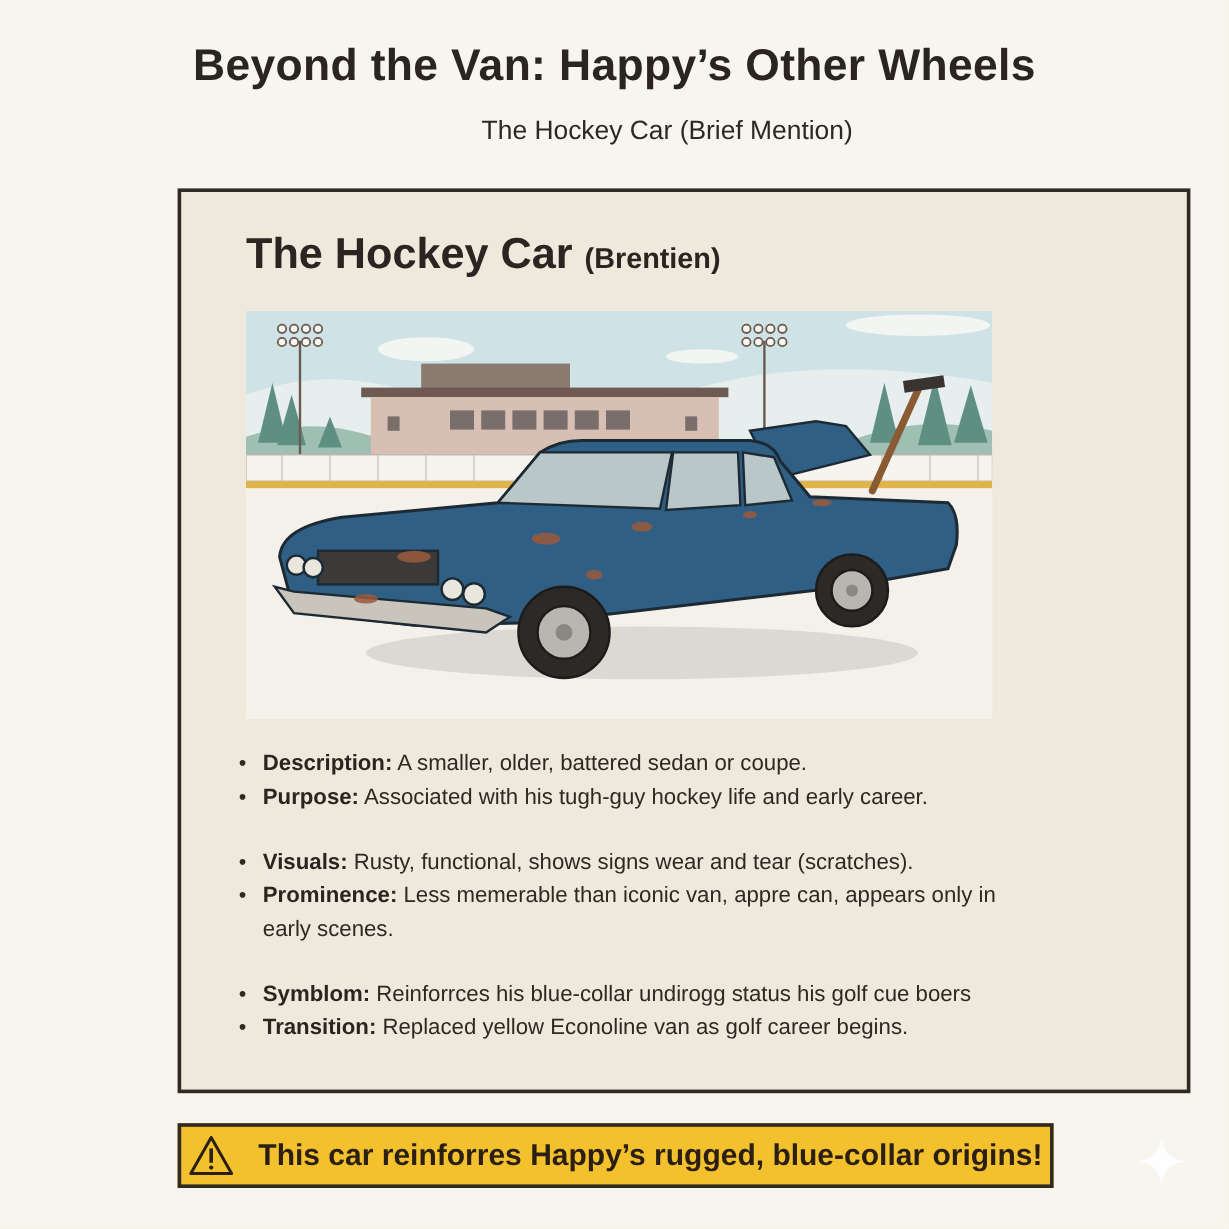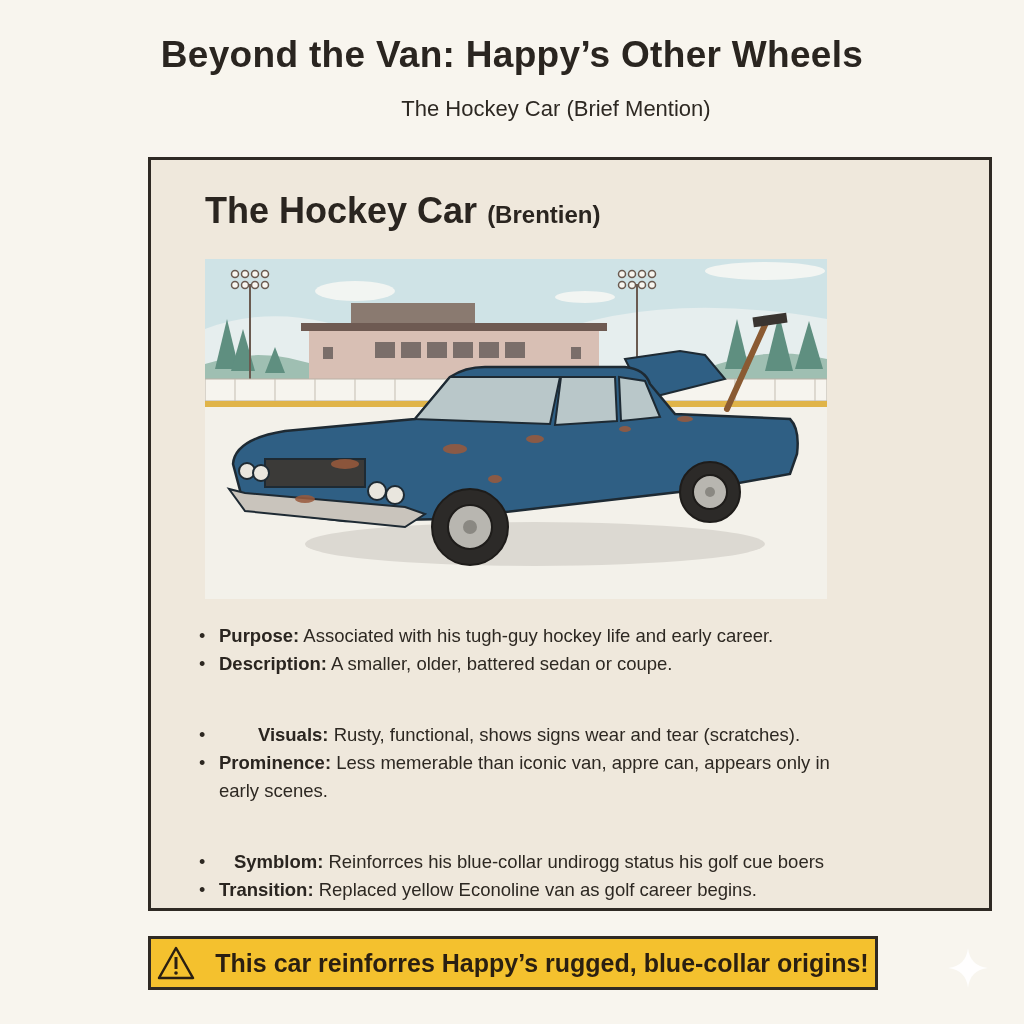--- a/index.html
+++ b/index.html
@@ -31,21 +31,21 @@
   .illus svg { display:block; }
   .bullets {
     position:absolute; left:48px; top:462px; width:640px; margin:0; padding:0; list-style:none;
     font-size:18.5px; line-height:28px; color:#2d2822;
   }
   .bullets li { position:relative; padding-left:20px; }
   .bullets li::before {
     content:"•"; position:absolute; left:0; top:0; font-size:18px;
   }
   .bullets b { font-weight:bold; color:#2a2520; }
-  .gap2 { margin-top:43px;text-align:center; }
+  .gap2 { margin-top:26px; }
   .banner {
     position:absolute; left:148px; top:936px; width:730px; height:54px; box-sizing:border-box;
     background:#f4c12e; border:3px solid #2f2a24;
     display:flex; align-items:center; justify-content:center; gap:20px;
   }
   .banner-text { font-size:25px; font-weight:bold; color:#2a1f12; }
   .sparkle { position:absolute; left:946px; top:946px; width:44px; height:44px; }
 </style>
 </head>
 <body>
@@ -166,22 +166,22 @@
       <circle cx="265" cy="268" r="38" fill="#2c2a28" stroke="#1e1c1a" stroke-width="2"></circle>
       <circle cx="265" cy="268" r="22" fill="#b8b6b0" stroke="#1e1c1a" stroke-width="2"></circle>
       <circle cx="265" cy="268" r="7" fill="#8a8882"></circle>
       <circle cx="505" cy="233" r="30" fill="#2c2a28" stroke="#1e1c1a" stroke-width="2"></circle>
       <circle cx="505" cy="233" r="17" fill="#b8b6b0" stroke="#1e1c1a" stroke-width="2"></circle>
       <circle cx="505" cy="233" r="5" fill="#8a8882"></circle>
     </svg>
   </div>
 
   <ul class="bullets">
+    <li><b>Description:</b> <span>A smaller, older, battered sedan or coupe.</span></li>
     <li><b>Purpose:</b> <span>Associated with his tugh-guy hockey life and early career.</span></li>
-    <li><b>Description:</b> <span>A smaller, older, battered sedan or coupe.</span></li>
     <li class="gap2"><b>Visuals:</b> <span>Rusty, functional, shows signs wear and tear (scratches).</span></li>
     <li><b>Prominence:</b> <span>Less memerable than iconic van, appre can, appears only in early scenes.</span></li>
     <li class="gap2"><b>Symblom:</b> <span>Reinforrces his blue-collar undirogg status his golf cue boers</span></li>
     <li><b>Transition:</b> <span>Replaced yellow Econoline van as golf career begins.</span></li>
   </ul>
 </div>
 
 <div class="banner">
   <svg width="38" height="34" viewBox="0 0 38 34">
     <path d="M19 2 L36 32 L2 32 Z" fill="none" stroke="#2a1f12" stroke-width="2.5" stroke-linejoin="round"></path>

